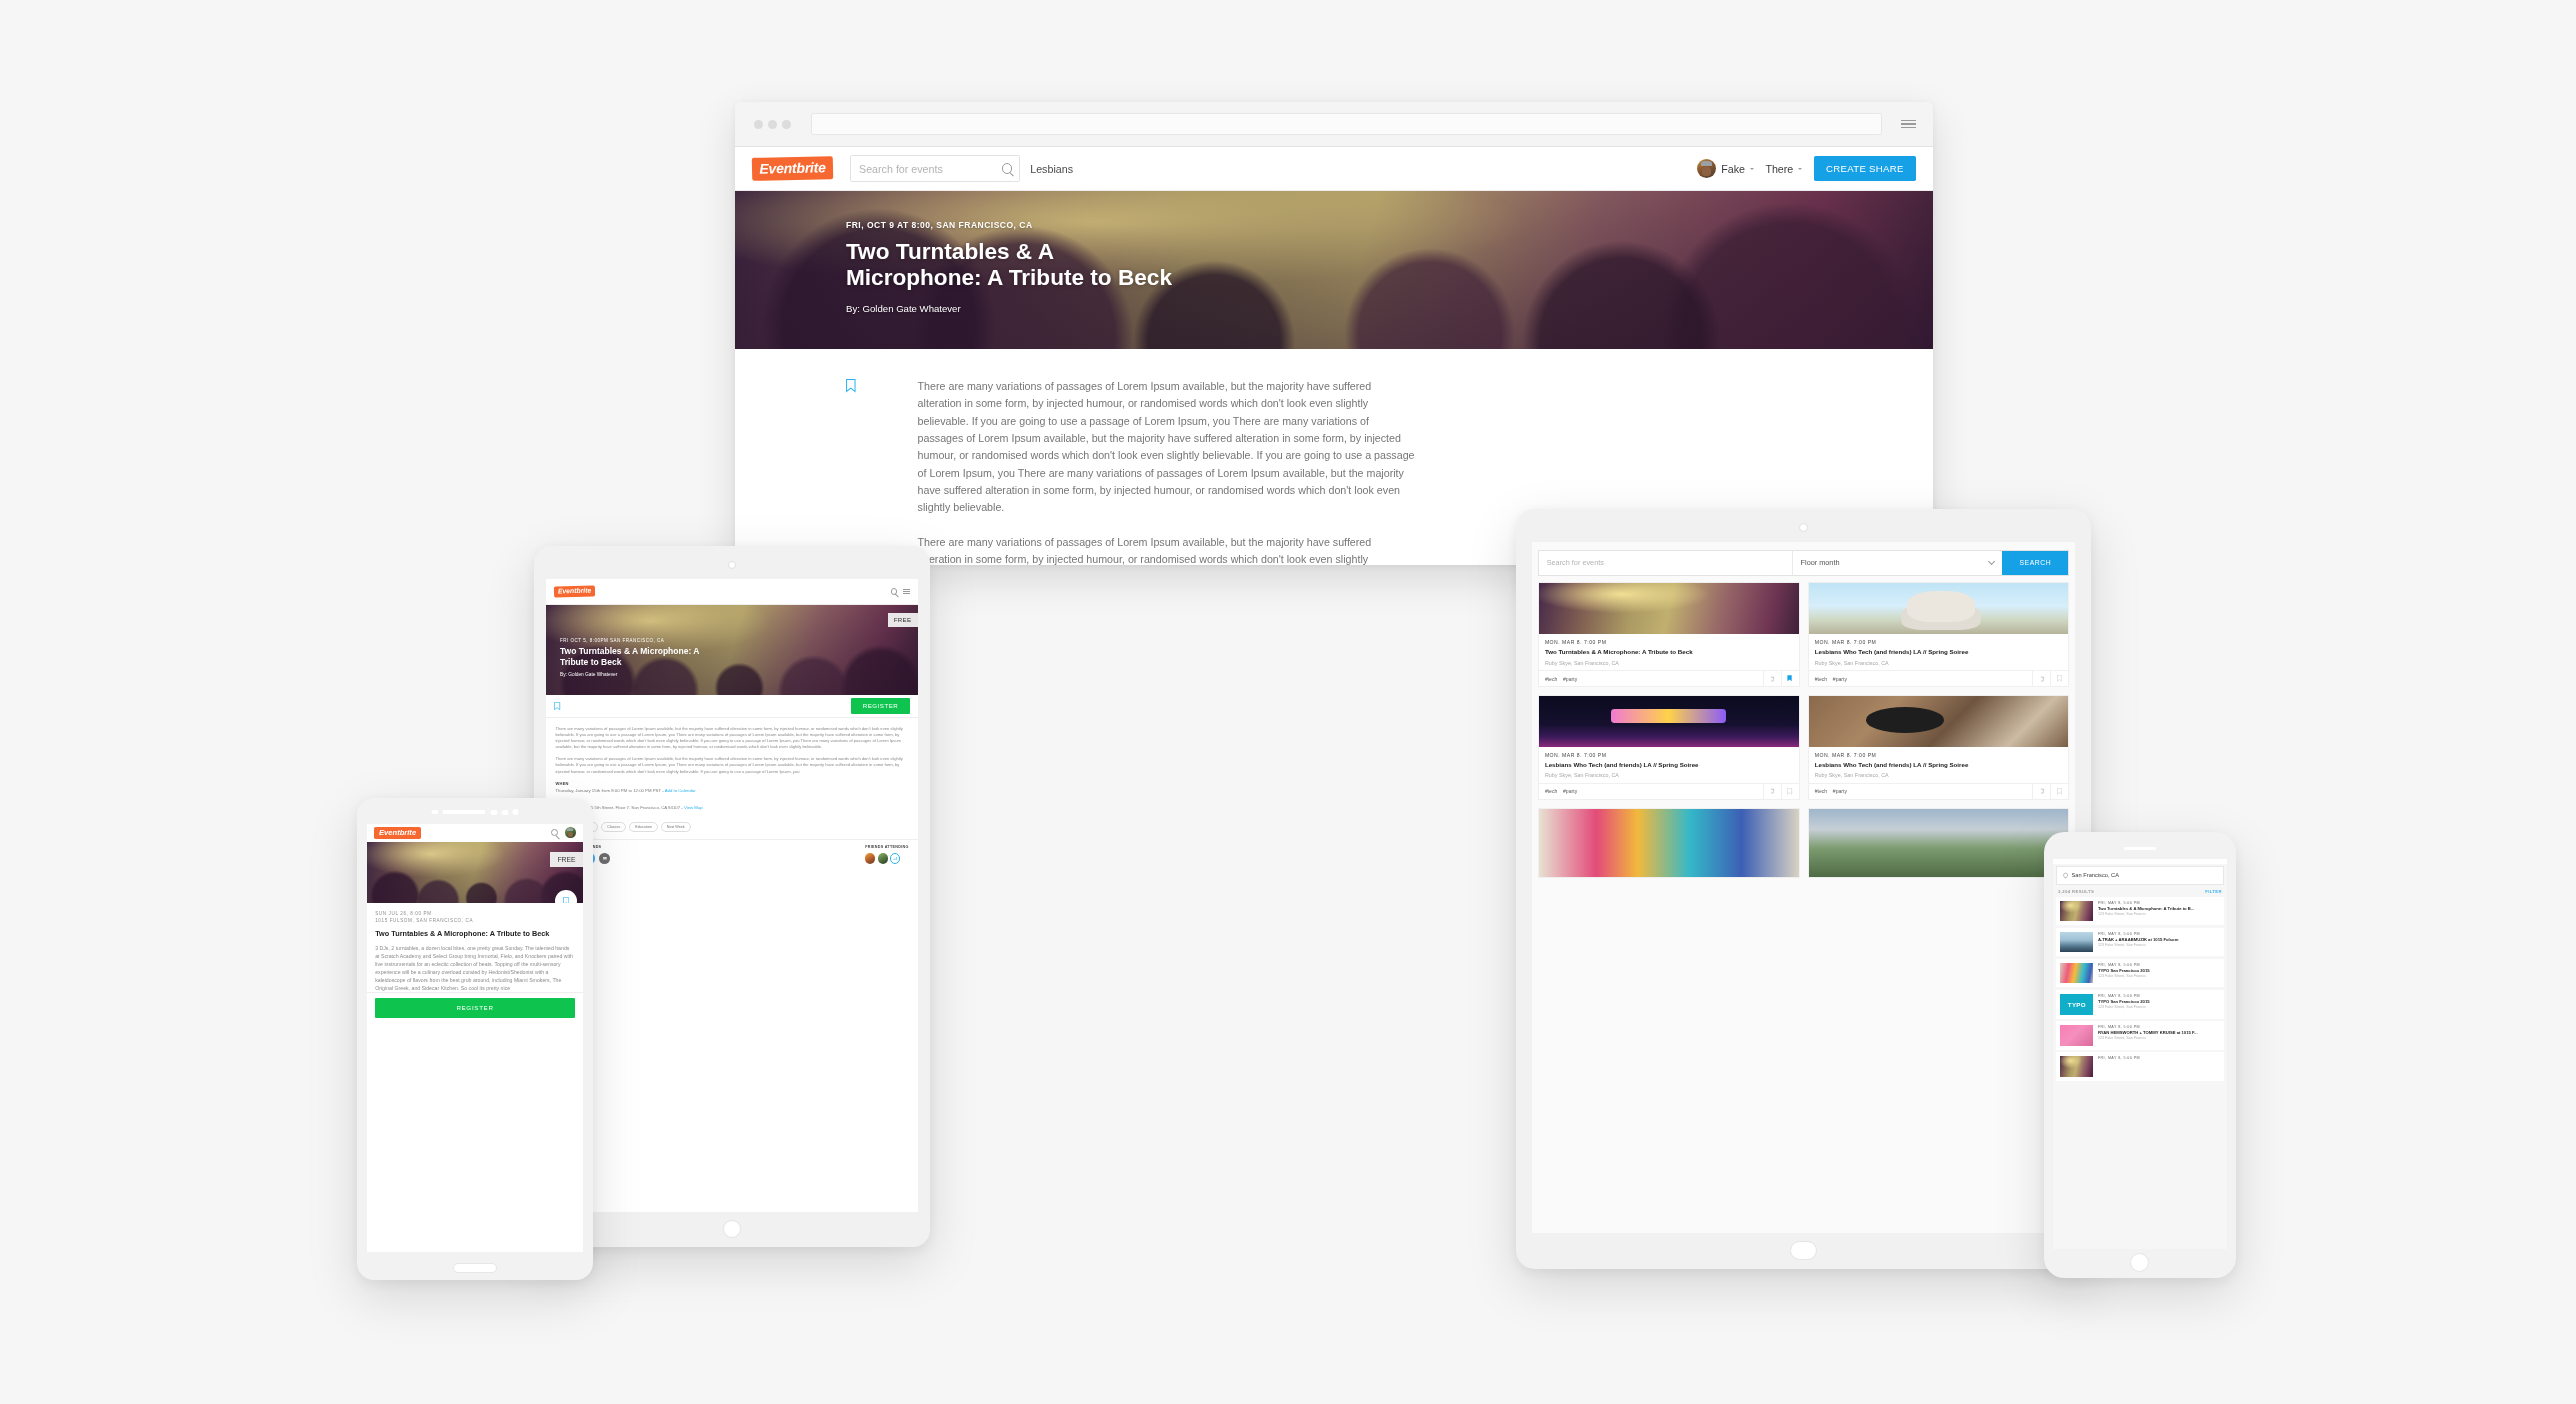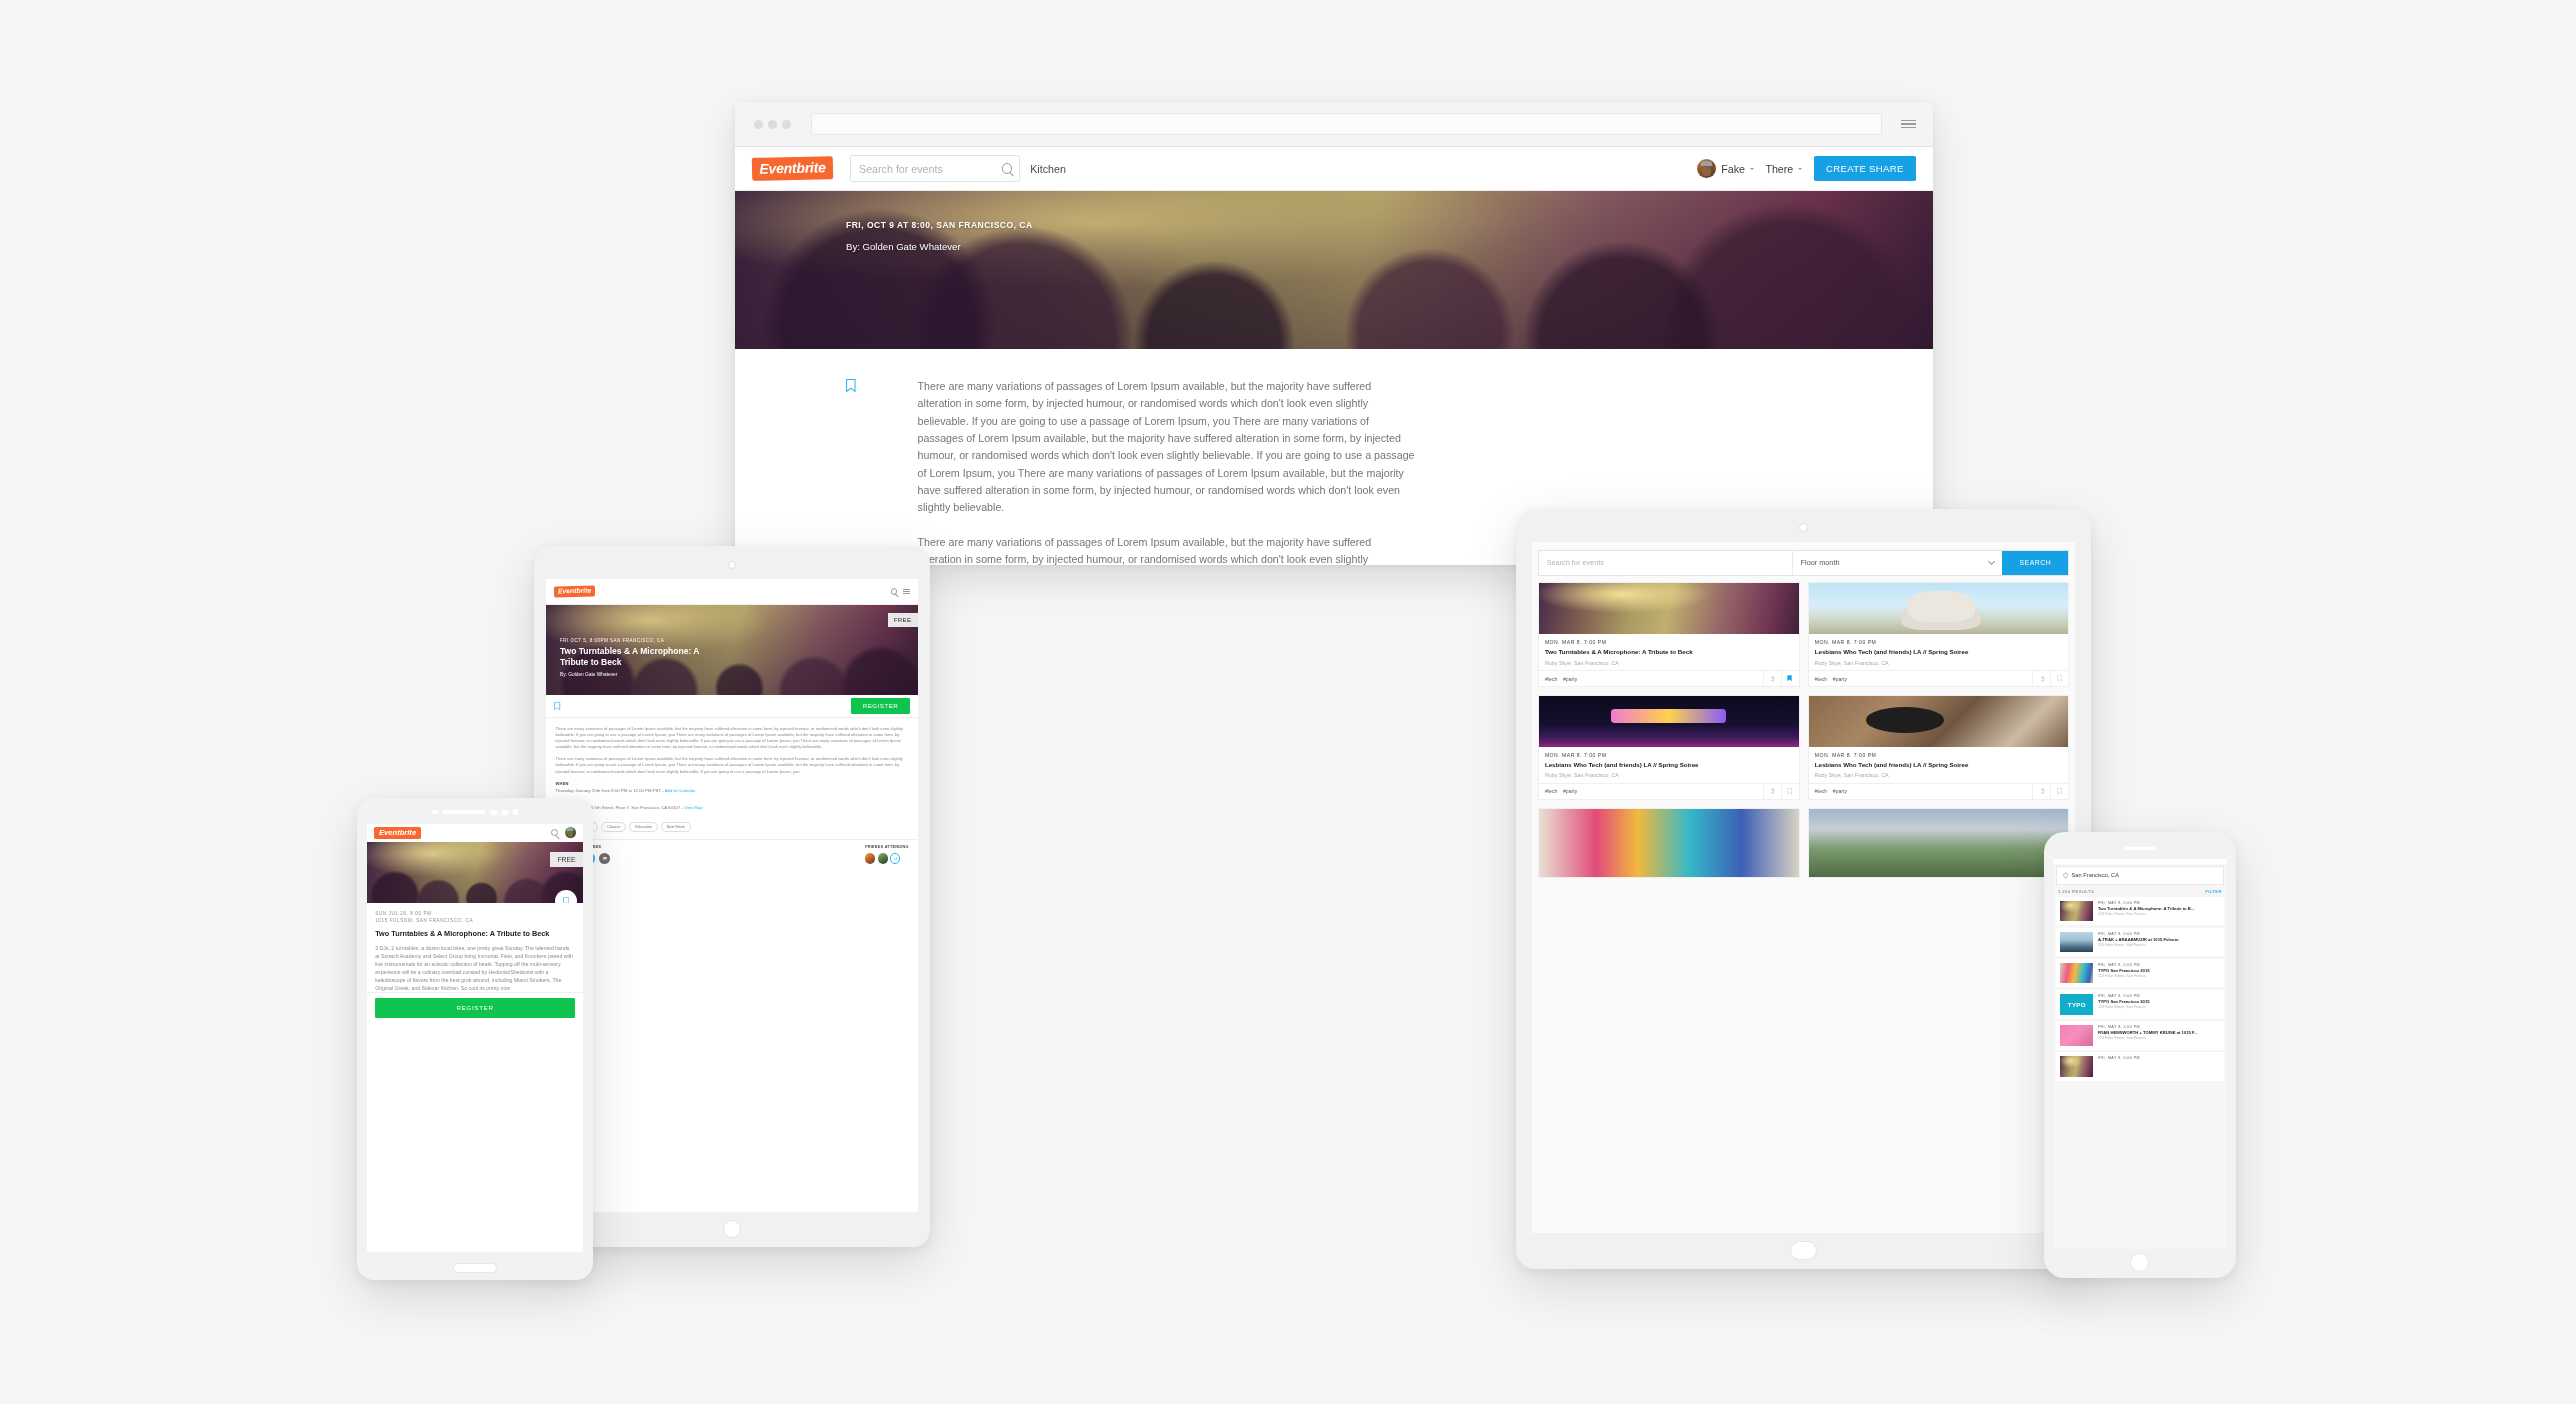--- a/index.html
+++ b/index.html
@@ -290,39 +290,43 @@
           <i></i>
         </div>
     </div>
 
     <div class="eb-nav">
       <div class="eb-logo">Eventbrite</div>
       <div class="eb-search">
         <input placeholder="Search for events" style="">
         <span class="mag"></span>
       </div>
-      <div class="eb-link">Kitchen</div>
+      <div class="eb-link">Lesbians</div>
       <div class="eb-spacer"></div>
       <div class="eb-right">
         <div class="eb-user">
           <span class="avatar"></span>
           <span>Fake</span>
           <span class="caret"></span>
         </div>
         <div class="eb-user">
           <span>There</span>
           <span class="caret"></span>
         </div>
         <div class="btn-create">CREATE SHARE</div>
       </div>
     </div>
 
     <div class="hero">
       <div class="hero-txt">
         <div class="hero-meta">FRI, OCT 9 AT 8:00, SAN FRANCISCO, CA</div>
+        <div class="hero-title">
+          <div>Two Turntables &amp; A</div>
+          <div>Microphone: A Tribute to Beck</div>
+        </div>
         <div class="hero-by">By: Golden Gate Whatever</div>
       </div>
     </div>
 
     <div class="pg-body">
       <svg class="bookmark-ic" viewBox="0 0 17 24">
         <path d="M1 1h15v21l-7.5-6L1 22z" fill="none" stroke="#2ab4f0" stroke-width="1.8"></path>
       </svg>
       <div class="pg-main">
         <p class="para">There are many variations of passages of Lorem Ipsum available, but the majority have suffered alteration in some form, by injected humour, or randomised words which don't look even slightly believable. If you are going to use a passage of Lorem Ipsum, you There are many variations of passages of Lorem Ipsum available, but the majority have suffered alteration in some form, by injected humour, or randomised words which don't look even slightly believable. If you are going to use a passage of Lorem Ipsum, you There are many variations of passages of Lorem Ipsum available, but the majority have suffered alteration in some form, by injected humour, or randomised words which don't look even slightly believable.</p>

